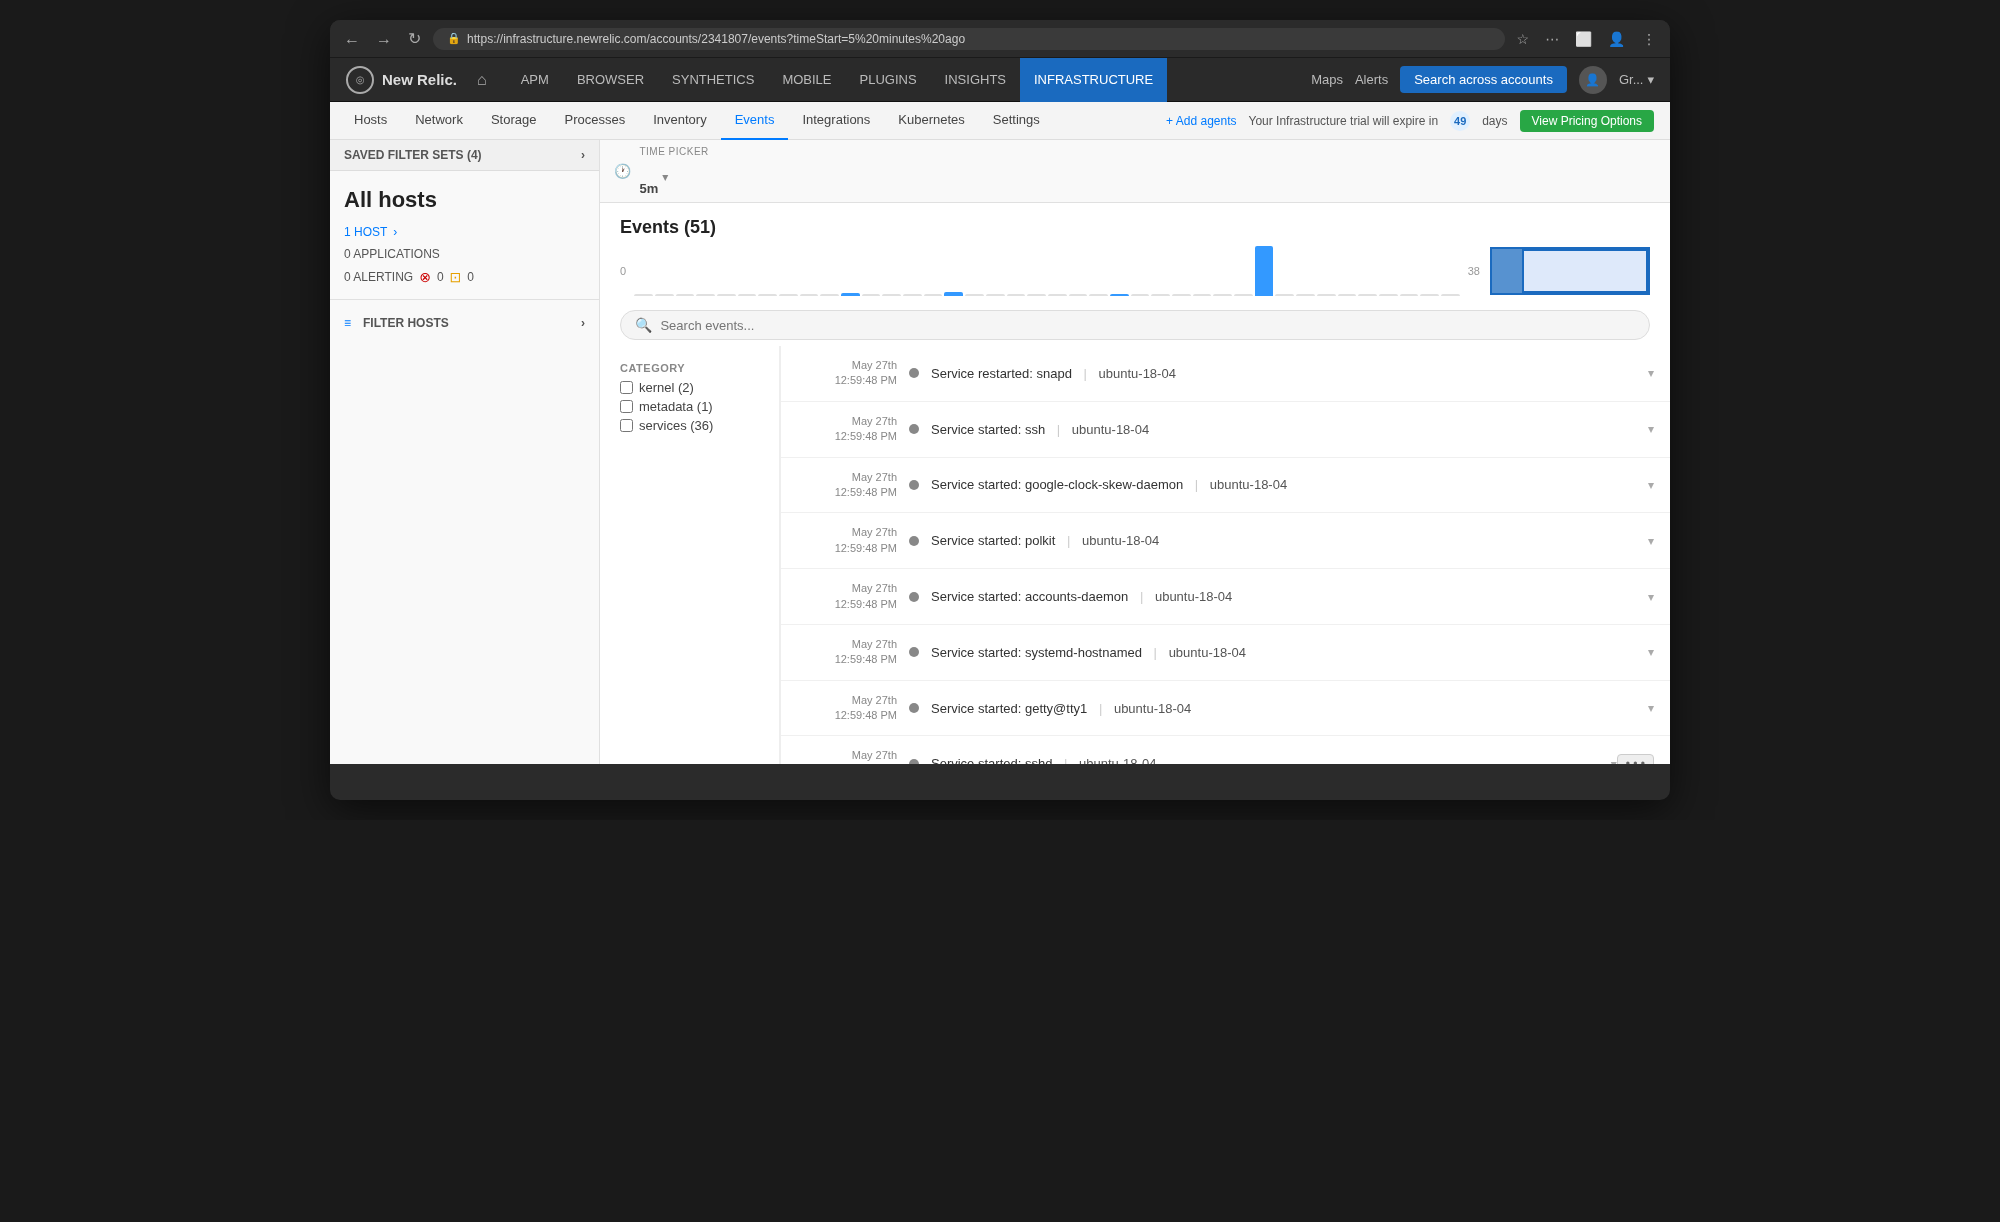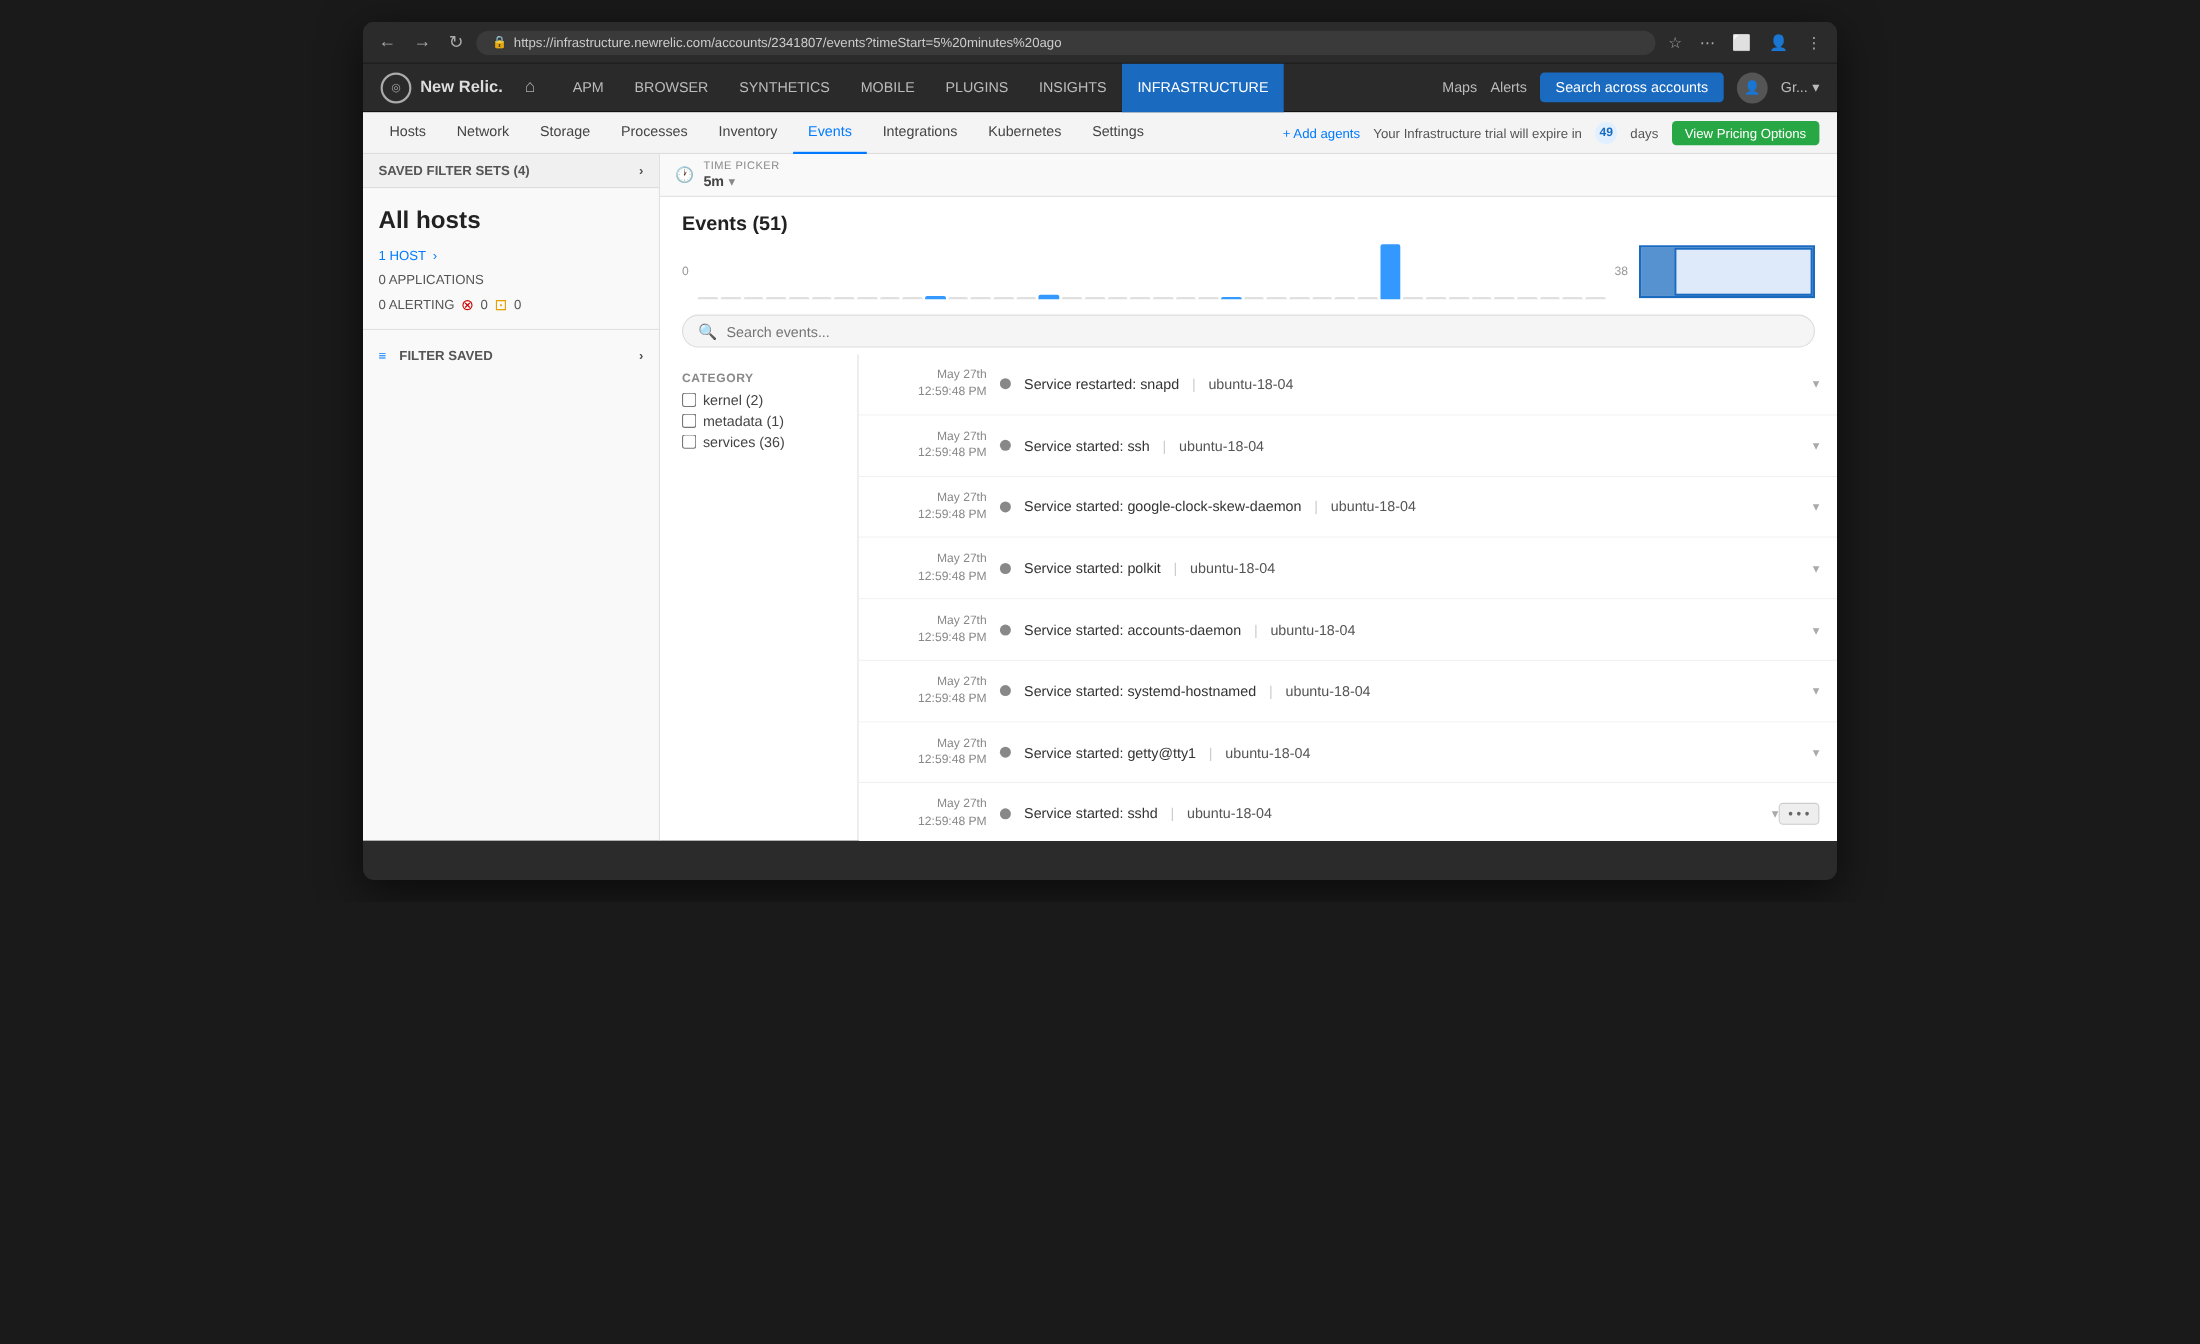--- a/index.html
+++ b/index.html
@@ -242,21 +242,21 @@
       background: #f9f9f9;
       border-bottom: 1px solid #e0e0e0;
       padding: 6px 14px;
       display: flex;
       align-items: center;
       gap: 8px;
       font-size: 12px;
       color: #444;
     }
     .time-picker-label { color: #888; font-size: 10px; text-transform: uppercase; letter-spacing: 0.5px; }
-    .time-picker-value { font-size: 13px; font-weight: 600; }
+    .time-picker-value { font-size: 13px; font-weight: 600; margin-top: 24px; }
 
     
     .content-area {
       flex: 1;
       overflow: hidden;
       display: flex;
       flex-direction: column;
       background: white;
     }
     .content-header-row {
@@ -498,21 +498,21 @@
         <span>0 ALERTING</span>
         <span class="alert-badge-red">⊗</span>
         <span>0</span>
         <span class="alert-badge-yellow">⊡</span>
         <span>0</span>
       </div>
       <div class="divider"></div>
       <div class="filter-hosts-row">
         <div style="display:flex;align-items:center;gap:6px;">
           <span class="filter-icon">≡</span>
-          <span>FILTER SAVED</span>
+          <span>FILTER HOSTS</span>
         </div>
         <span>›</span>
       </div>
     </div>
 
     <div class="content-area">
 
       <div class="time-picker-bar">
         <span style="font-size:14px;color:#888;">🕐</span>
         <div>

